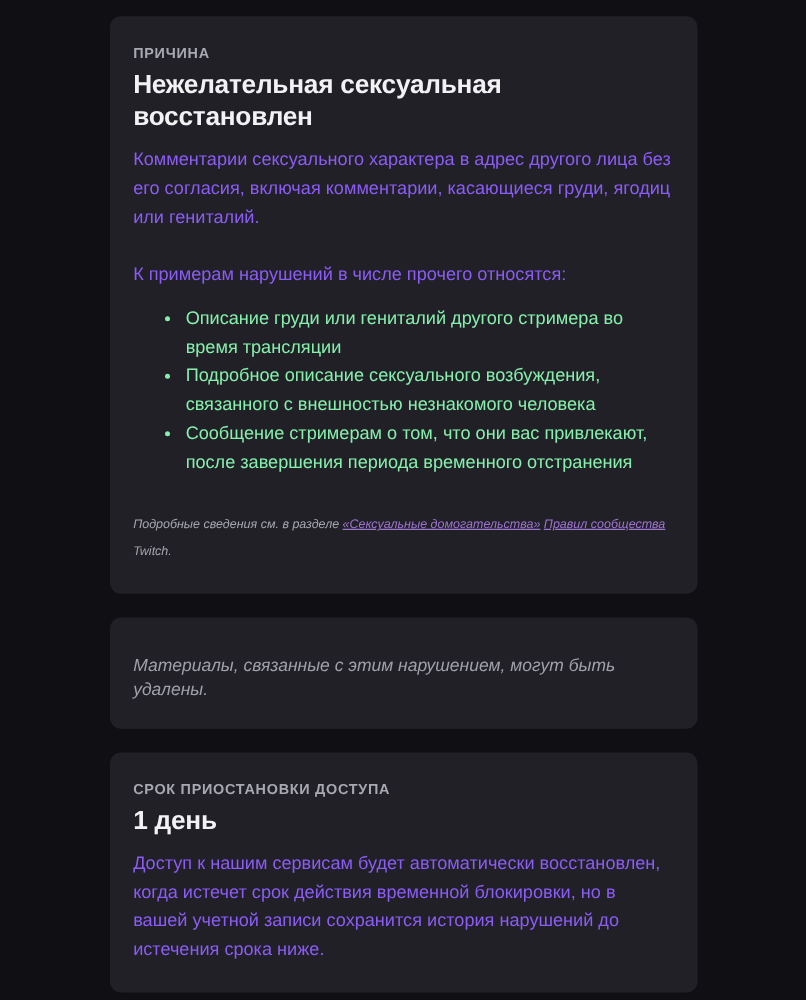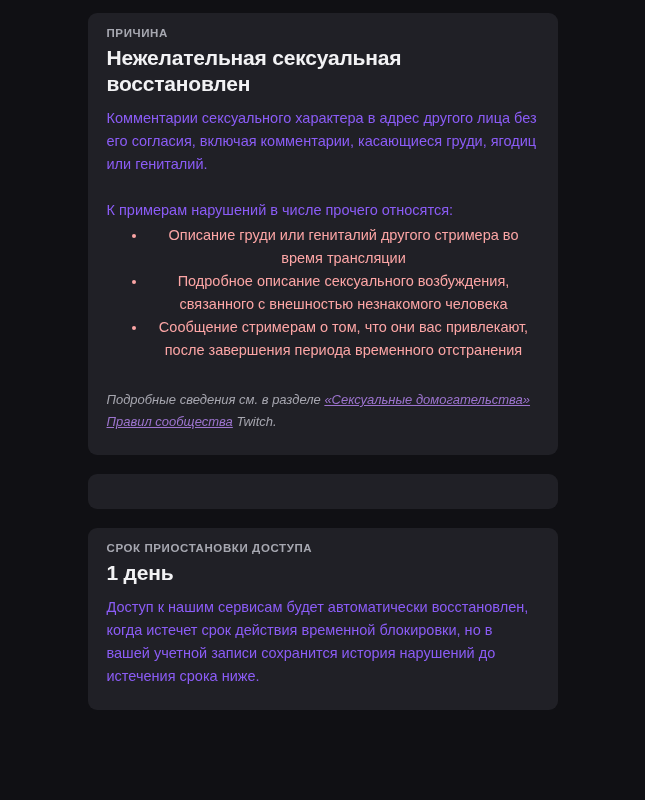--- a/index.html
+++ b/index.html
@@ -15,21 +15,21 @@
     width: 470px;
     margin: 0 auto;
     padding-top: 13px;
     display: flex;
     flex-direction: column;
     gap: 19px;
   }
   .card {
     background: #202026;
     border-radius: 9px;
-    padding: 13px 19px 22px 19px;
+    padding: 23px 19px 22px 19px;
     box-sizing: border-box;
   }
   .label {
     font-size: 11.5px;
     font-weight: 700;
     letter-spacing: 0.6px;
     color: #a7a8b1;
     text-transform: uppercase;
     line-height: 14px;
   }
@@ -44,34 +44,33 @@
   .body-text {
     font-size: 14.5px;
     color: #8b5cf6;
     line-height: 23px;
     margin-top: 10px;
   }
   .intro {
     margin-top: 23px;
   }
   ul.examples {
-    margin: 2px 0 0 0;
+    margin: 12px 0 0 0;
     padding-left: 40px;
     font-size: 14.5px;
-    color: #fca5a5;
+    color: #86efac;
     line-height: 23px;
-    text-align: center;
   }
   ul.examples li {
     padding-left: 2px;
   }
   .footer-note {
     margin-top: 27px;
     font-style: italic;
-    font-size: 13px;
+    font-size: 10px;
     color: #a6a6af;
     line-height: 22px;
   }
   .link {
     color: #9d74cf;
     text-decoration: underline;
     cursor: pointer;
   }
   .note {
     margin-top: 6px;
@@ -93,20 +92,21 @@
     <div class="body-text intro">К примерам нарушений в числе прочего относятся:</div>
     <ul class="examples">
       <li>Описание груди или гениталий другого стримера во время трансляции</li>
       <li>Подробное описание сексуального возбуждения, связанного с внешностью незнакомого человека</li>
       <li>Сообщение стримерам о том, что они вас привлекают, после завершения периода временного отстранения</li>
     </ul>
     <div class="footer-note"><span>Подробные сведения см. в разделе </span><a class="link">«Сексуальные домогательства»</a><span> </span><a class="link">Правил сообщества</a><span> Twitch.</span></div>
   </section>
 
   <section class="card">
+    <div class="note">Материалы, связанные с этим нарушением, могут быть удалены.</div>
   </section>
 
   <section class="card">
     <div class="label">СРОК ПРИОСТАНОВКИ ДОСТУПА</div>
     <div class="title">1 день</div>
     <div class="body-text">Доступ к нашим сервисам будет автоматически восстановлен, когда истечет срок действия временной блокировки, но в вашей учетной записи сохранится история нарушений до истечения срока ниже.</div>
 
   </section>
 
 </div>

